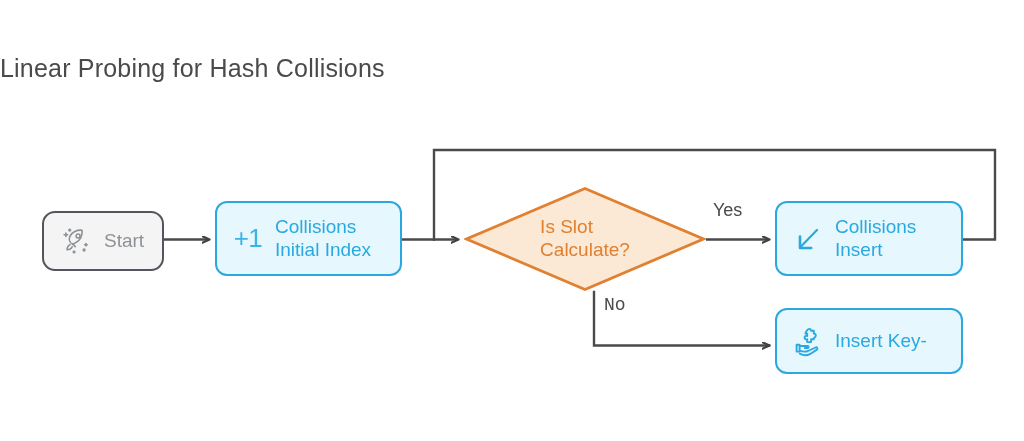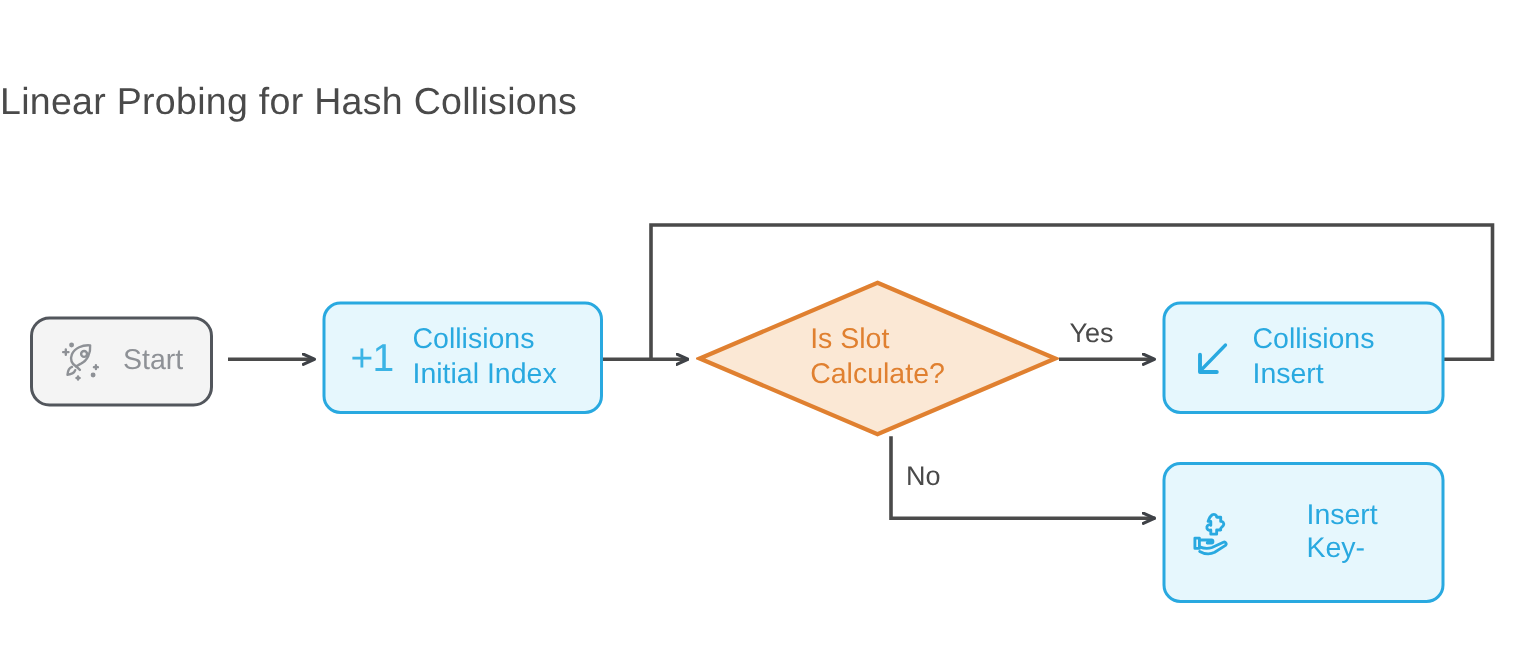--- a/index.html
+++ b/index.html
@@ -43,21 +43,21 @@
   .node {
     position: absolute;
     box-sizing: border-box;
     display: flex;
     align-items: center;
     justify-content: flex-start;
   }
 
   
   .node-start {
-    left: 20px;
+    left: 42px;
     top: 211px;
     width: 122px;
     height: 60px;
     border: 2px solid #52565c;
     border-radius: 13px;
     background: #f4f4f4;
     padding-left: 13px;
   }
   .node-start .node-label {
     color: #8e9196;
@@ -87,22 +87,21 @@
   .node-increment {
     left: 775px;
     top: 201px;
     width: 188px;
     height: 75px;
   }
   .node-insert {
     left: 775px;
     top: 308px;
     width: 188px;
-    height: 94px;
-    gap: 36px;
+    height: 66px;
   }
 
   .node-icon {
     flex: 0 0 auto;
     width: 38px;
     height: 38px;
     display: flex;
     align-items: center;
     justify-content: center;
   }
@@ -138,24 +137,23 @@
     font-size: 19px;
     line-height: 1.2;
   }
 
   
   .edge-label {
     position: absolute;
     font-size: 18px;
     color: #4a4a4a;
     white-space: nowrap;
-    margin-top: 12px;
   }
   .edge-label-yes { left: 713px; top: 200px; }
-  .edge-label-no  { left: 604px; top: 295px; }
+  .edge-label-no  { left: 604px; top: 295px; font-family: Liberation Mono, monospace; }
 </style>
 </head>
 <body>
 
 <div id="canvas">
 
   <svg id="edges" viewBox="0 0 1024 441" xmlns="http://www.w3.org/2000/svg">
     <defs>
       <marker id="arrowhead" markerWidth="9" markerHeight="9" refX="7.4" refY="4" orient="auto" markerUnits="userSpaceOnUse">
         <path d="M0.6,0.6 L8,4 L0.6,7.4" fill="none" stroke="#3f4247" stroke-width="2.1" stroke-linecap="round" stroke-linejoin="round"></path>

